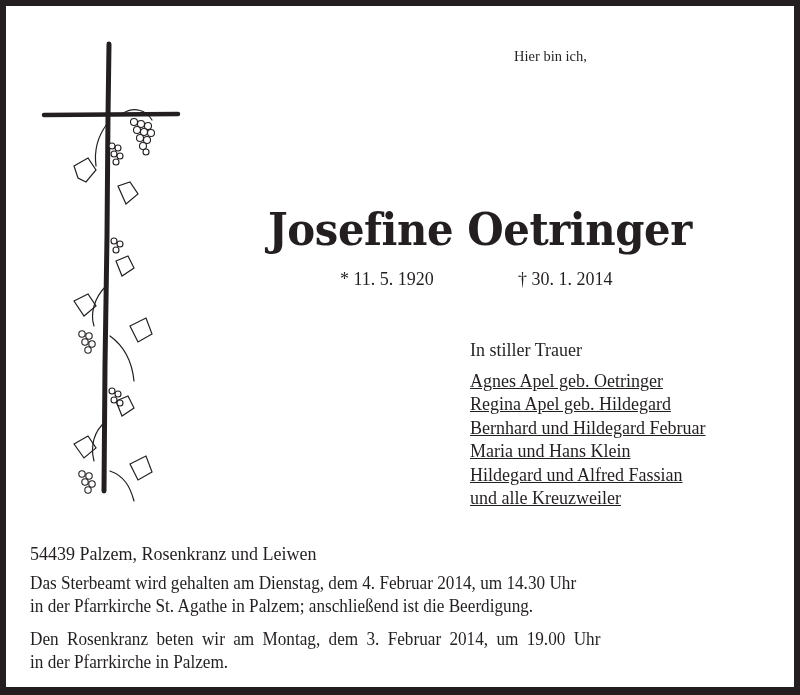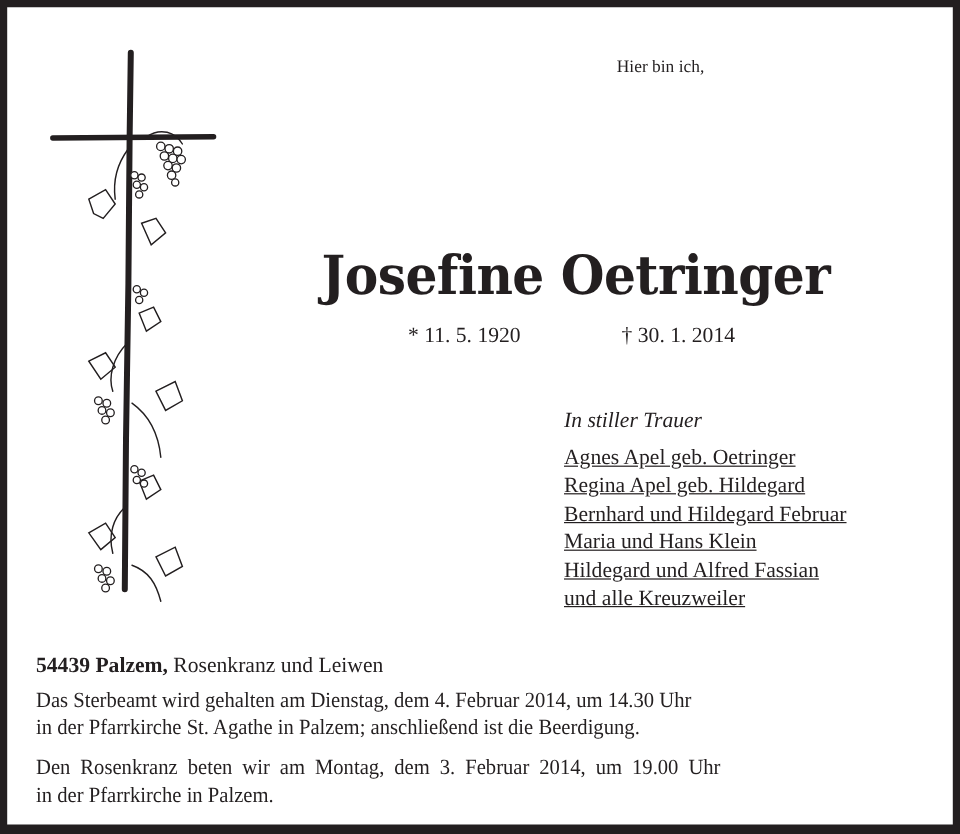--- a/index.html
+++ b/index.html
@@ -14,24 +14,24 @@
       color: #231f20;
       font-family: "DejaVu Serif", "Liberation Serif", serif;
     }
     .abs { position: absolute; white-space: nowrap; }
     .verse { left: 508px; top: 40px; font-size: 14.5px; line-height: 20px; font-family: "Liberation Serif", serif; }
     .intro { left: 198px; top: 113px; font-size: 18.5px; line-height: 23.5px; font-family: "Liberation Serif", serif; letter-spacing: 0.15px; }
     .name { left: 262px; top: 196px; font-size: 45px; font-weight: bold; line-height: 56px; font-family: "DejaVu Serif", serif; letter-spacing: -0.5px; transform: scaleX(0.93); transform-origin: left top; }
     .dates { left: 334px; top: 262px; font-size: 18px; line-height: 22px; font-family: "Liberation Serif", serif; }
     .dates span.death { position: absolute; left: 178px; top: 0; }
     .mourn { left: 464px; top: 332px; font-size: 18px; font-family: "Liberation Serif", serif; }
-    .mourn .head { line-height: 24px; margin-bottom: 8px; font-style: italic; }
+    .mourn .head { line-height: 24px; margin-bottom: 8px; }
     .mourn .mourner { line-height: 23.4px; text-decoration: underline; }
     .loc { left: 24px; top: 537px; font-size: 18px; line-height: 22px; font-family: "Liberation Serif", serif; }
-    .loc b { font-weight: bold; }
+    .loc b { font-weight: normal; }
     .para { left: 24px; font-size: 18px; line-height: 23px; font-family: "Liberation Serif", serif; transform: scaleX(0.955); transform-origin: left top; }
     .para1 { top: 566px; }
     .para2 { top: 622px; }
     .para2 .l1 { word-spacing: 4.2px; }
     .cross { position: absolute; left: 28px; top: 30px; width: 160px; height: 470px; }
   </style>
 </head>
 <body>
 
 <div class="frame">

